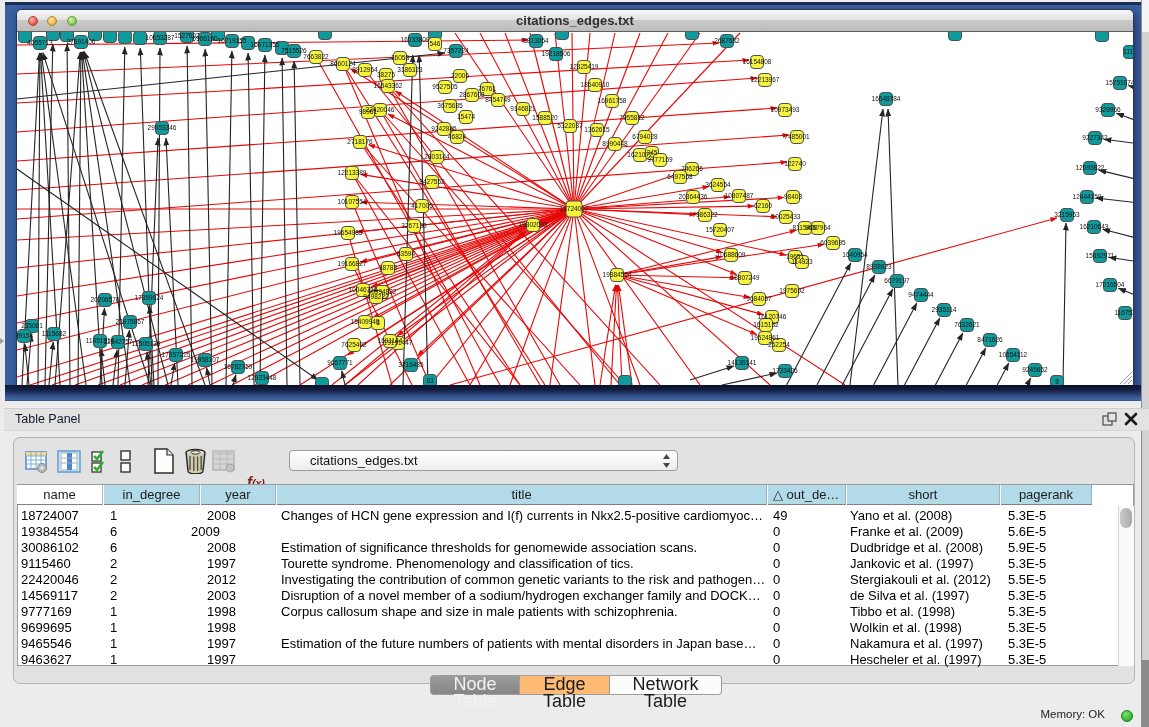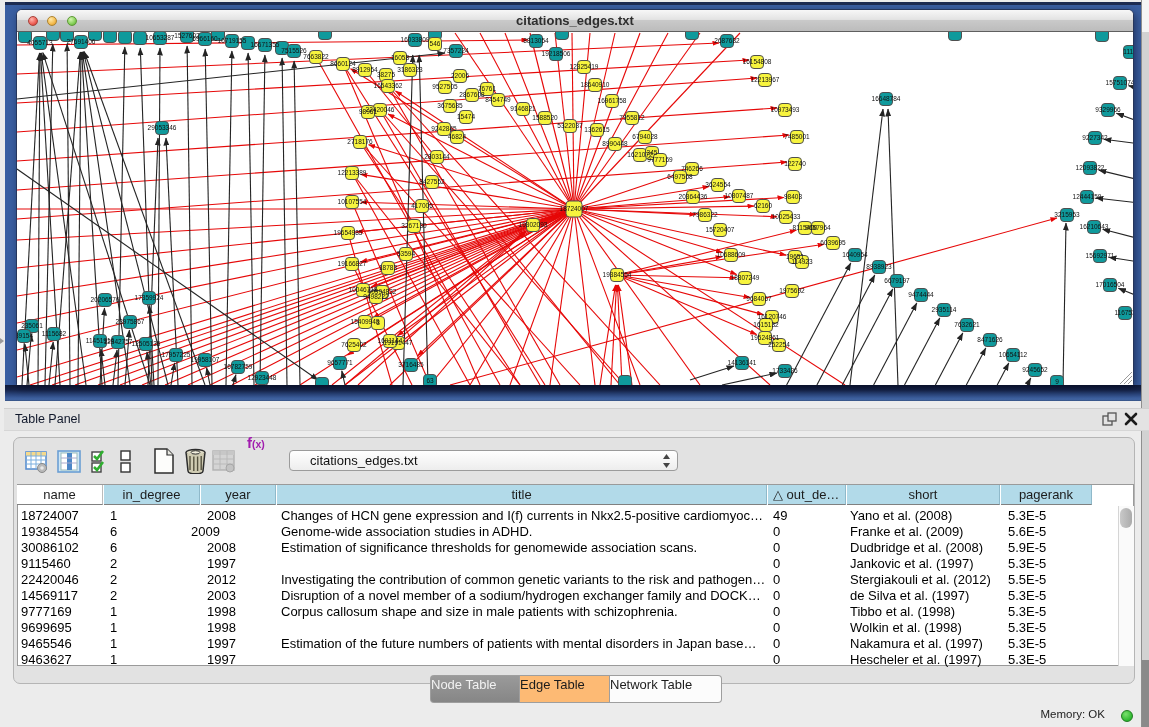--- a/index.html
+++ b/index.html
@@ -40,21 +40,21 @@
 
 #tbl{left:17px;top:484px;width:1117px;height:182px;background:#fff;border:1px solid #9a9a9a}
 .hc{position:absolute;top:485px;height:20px;background:#b2dae9;border-right:1px solid #8fb9ca;
  font-size:13px;color:#1c1c1c;text-align:center;line-height:20px;border-bottom:1px solid #808080}
 .tr{position:absolute;left:0;width:1120px;height:16px;font-size:13px;color:#000}
 .tr span{position:absolute;top:0;white-space:nowrap}
 
 #sbtrack{left:1118px;top:506px;width:16px;height:160px;background:#fafafa;border-left:1px solid #d5d5d5}
 #sbthumb{left:1120px;top:508px;width:12px;height:20px;background:linear-gradient(90deg,#c9c9c9,#ababab);border-radius:6px}
 
-.tab{position:absolute;top:675px;height:28px;font-size:13px;line-height:17px;text-align:left;
+.tab{position:absolute;top:675px;height:20px;font-size:18px;line-height:17px;text-align:center;
  border:1px solid #9e9e9e}
 #tab1{left:430px;width:89px;background:linear-gradient(#9a9a9a,#868686);color:#f2f2f2;
  border-radius:4px 0 0 4px;border-right:none}
 #tab2{left:519px;width:91px;background:#fdba74;color:#1c1c1c}
 #tab3{left:610px;width:112px;background:#fcfcfc;color:#1c1c1c;border-radius:0 4px 4px 0;border-left:none}
 
 #mem{left:963px;top:704px;width:186px;height:20px;font-size:11.5px;color:#222;text-align:right;
  padding-right:44px;line-height:20px}
 #memdot{left:1121px;top:710px;width:12px;height:12px;border-radius:50%;
  background:radial-gradient(circle at 38% 32%,#7ae06e,#2eb830 70%);border:1px solid #1f7a1f}
@@ -609,22 +609,22 @@
  <ellipse cx="12.5" cy="5.4" rx="4.4" ry="1.7" fill="#f2efdd" stroke="#2c2c2c"></ellipse>
 </svg>
 <svg class="abs" style="left:212px;top:449px" width="24" height="25" viewBox="0 0 24 25">
  <g opacity="0.55">
  <rect x="1" y="2" width="21" height="19" fill="#c9c9c9" stroke="#8a8a8a" stroke-width="1.4"></rect>
  <rect x="1" y="2" width="21" height="4" fill="#b1b1b1"></rect>
  <path d="M1,10h21M1,15h21M8,2v19M15,2v19" stroke="#9a9a9a"></path>
  <circle cx="18" cy="19" r="4" fill="#aaa" stroke="#777"></circle>
  </g>
 </svg>
-<div class="abs" style="left:247px;top:434px;width:28px;height:20px;font-size:15px;
- font-weight:bold;color:#a21caf">f<span style="font-size:10.5px">(x)</span></div>
+<div class="abs" style="left:247px;top:473px;width:28px;height:20px;font-size:15px;
+ font-style:italic;font-weight:bold;color:#7f1d1d">f<span style="font-size:10.5px">(x)</span></div>
 <div class="abs" id="dd">citations_edges.txt
  <svg class="abs" style="right:6px;top:3px" width="9" height="14" viewBox="0 0 9 14">
   <path d="M4.5,0L8,5H1z" fill="#444"></path>
       <path d="M4.5,14L8,9H1z" fill="#444"></path>
     </svg>
 </div>
 <div class="abs" id="tbl"></div>
 <div class="hc" style="left:17px;width:86px;background:#ffffff;border-right:1px solid #bbb">name</div>
 <div class="hc" style="left:104px;width:96px">in_degree</div>
 <div class="hc" style="left:201px;width:75px">year</div>
@@ -638,38 +638,38 @@
     <span style="left:207px">2008</span>
     <span style="left:281px">Changes of HCN gene expression and I(f) currents in Nkx2.5‑positive cardiomyoc…</span>
     <span style="left:773px">49</span>
     <span style="left:850px">Yano et al. (2008)</span>
     <span style="left:1008px">5.3E‑5</span>
   </div>
 <div class="tr" style="top:524px">
     <span style="left:21px">19384554</span>
     <span style="left:110px">6</span>
     <span style="left:191px">2009</span>
-    <span style="left:281px">Genome‑wide association studies in ADHD.</span>
     <span style="left:773px">0</span>
     <span style="left:850px">Franke et al. (2009)</span>
     <span style="left:1008px">5.6E‑5</span>
   </div>
 <div class="tr" style="top:540px">
     <span style="left:21px">30086102</span>
     <span style="left:110px">6</span>
     <span style="left:207px">2008</span>
     <span style="left:281px">Estimation of significance thresholds for genomewide association scans.</span>
     <span style="left:773px">0</span>
     <span style="left:850px">Dudbridge et al. (2008)</span>
     <span style="left:1008px">5.9E‑5</span>
   </div>
 <div class="tr" style="top:556px">
     <span style="left:21px">9115460</span>
     <span style="left:110px">2</span>
     <span style="left:207px">1997</span>
+    <span style="left:281px">Tourette syndrome. Phenomenology and classification of tics.</span>
     <span style="left:773px">0</span>
     <span style="left:850px">Jankovic et al. (1997)</span>
     <span style="left:1008px">5.3E‑5</span>
   </div>
 <div class="tr" style="top:572px">
     <span style="left:21px">22420046</span>
     <span style="left:110px">2</span>
     <span style="left:207px">2012</span>
     <span style="left:281px">Investigating the contribution of common genetic variants to the risk and pathogen…</span>
     <span style="left:773px">0</span>

